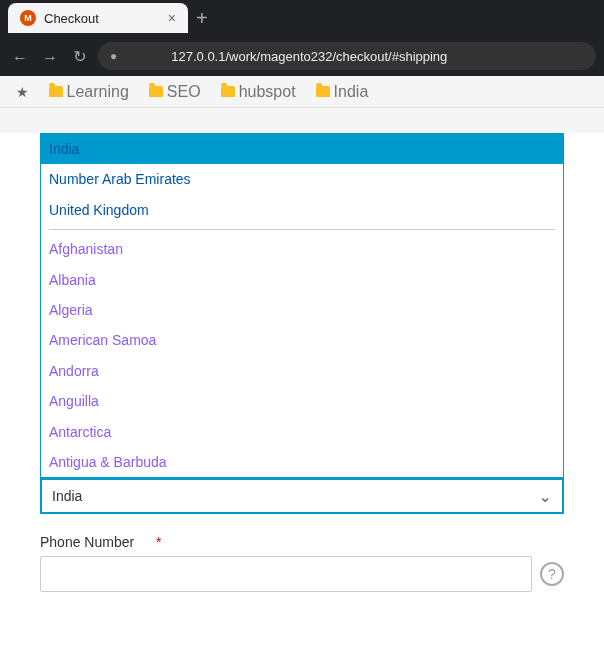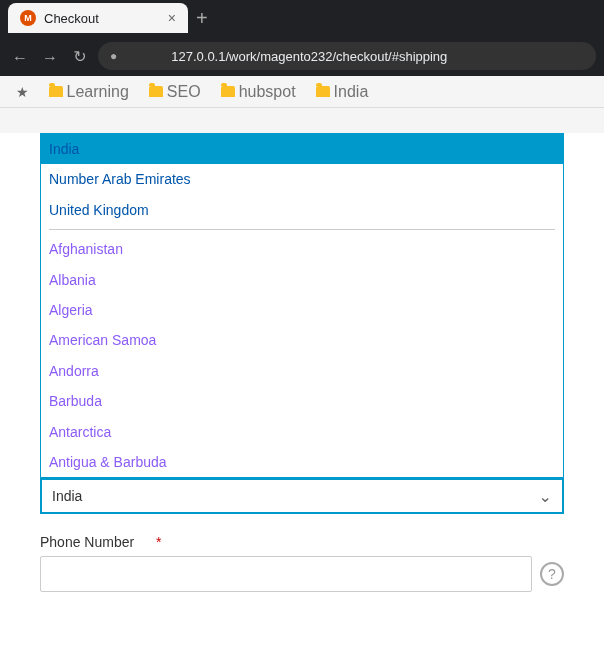--- a/index.html
+++ b/index.html
@@ -268,21 +268,21 @@
       <div class="dropdown-option top-country">Number Arab Emirates</div>
       <div class="dropdown-option top-country">United Kingdom</div>
 
       <hr class="dropdown-divider">
 
       <div class="dropdown-option">Afghanistan</div>
       <div class="dropdown-option">Albania</div>
       <div class="dropdown-option">Algeria</div>
       <div class="dropdown-option">American Samoa</div>
       <div class="dropdown-option">Andorra</div>
-      <div class="dropdown-option">Barbuda</div>
+      <div class="dropdown-option">Anguilla</div>
       <div class="dropdown-option">Antarctica</div>
       <div class="dropdown-option">Antigua &amp; Barbuda</div>
 
     </div>
 
     <div class="dropdown-selected">
       <span>India</span>
       <span class="chevron">⌄</span>
     </div>
   </div>

